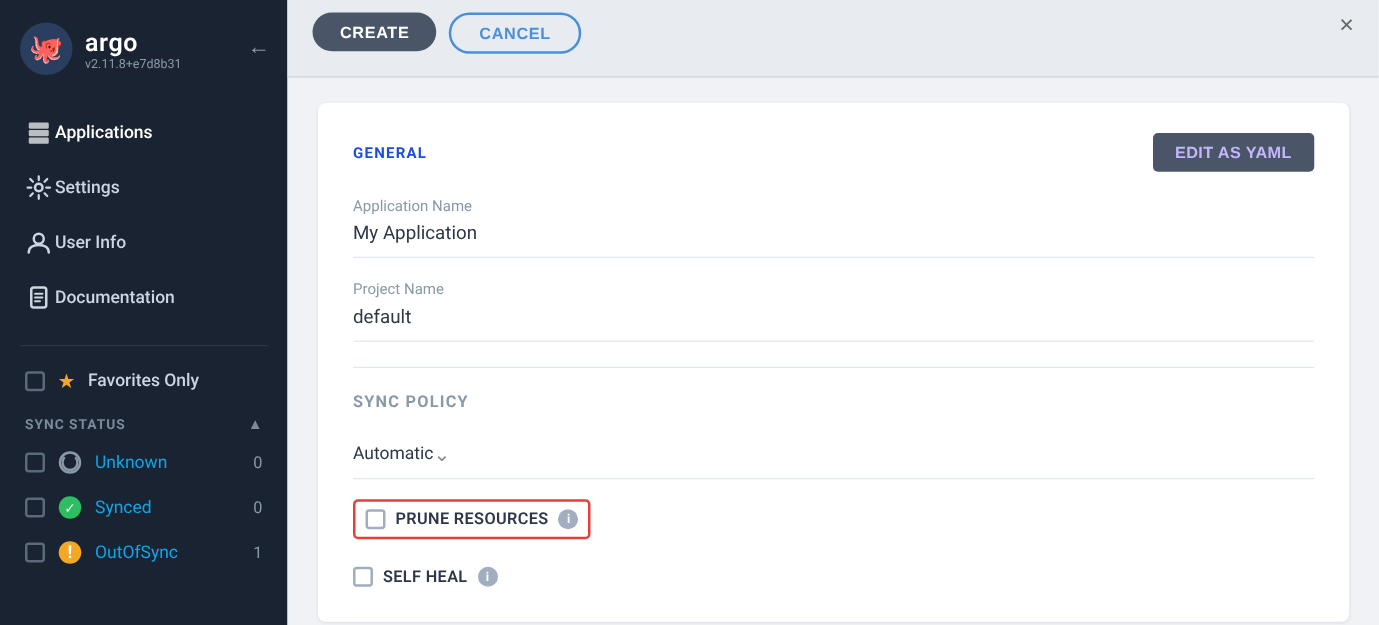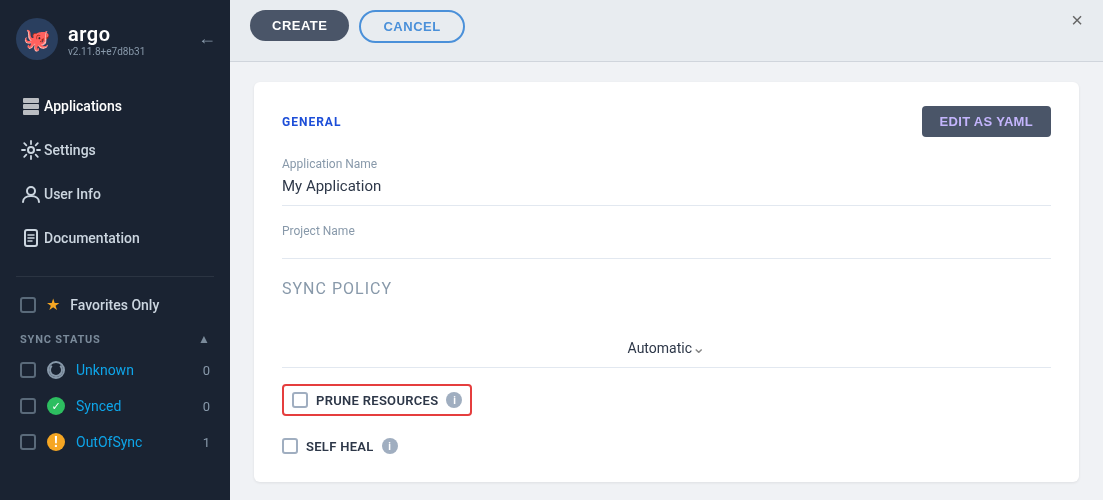--- a/index.html
+++ b/index.html
@@ -366,32 +366,32 @@
       height: 1px;
       background: #e2e8f0;
       margin: 20px 0;
     }
 
     .sync-policy-section {
       margin-top: 4px;
     }
 
     .sync-policy-title {
-      font-size: 16px;
-      font-weight: 400;
+      font-size: 13px;
+      font-weight: 700;
       color: #8899aa;
       letter-spacing: 1px;
       text-transform: uppercase;
-      margin-bottom: 30px;
+      margin-bottom: 14px;
     }
 
     .sync-policy-dropdown {
       display: flex;
       align-items: center;
-      justify-content: center;
+      justify-content: flex-start;
       padding: 10px 0;
       border-bottom: 1px solid #e2e8f0;
       margin-bottom: 16px;
     }
 
     .sync-policy-value {
       font-size: 14px;
       color: #2d3748;
     }
 
@@ -564,20 +564,21 @@
         <button class="btn-edit-yaml">EDIT AS YAML</button>
       </div>
 
       <div class="form-group">
         <label class="form-label">Application Name</label>
         <div class="form-value">My Application</div>
       </div>
 
       <div class="form-group">
         <label class="form-label">Project Name</label>
+        <div class="form-value">default</div>
       </div>
 
       <div class="section-divider"></div>
 
       <div class="sync-policy-section">
         <div class="sync-policy-title">SYNC POLICY</div>
 
         <div class="sync-policy-dropdown">
           <span class="sync-policy-value">Automatic</span>
           <span class="sync-policy-chevron">⌄</span>

